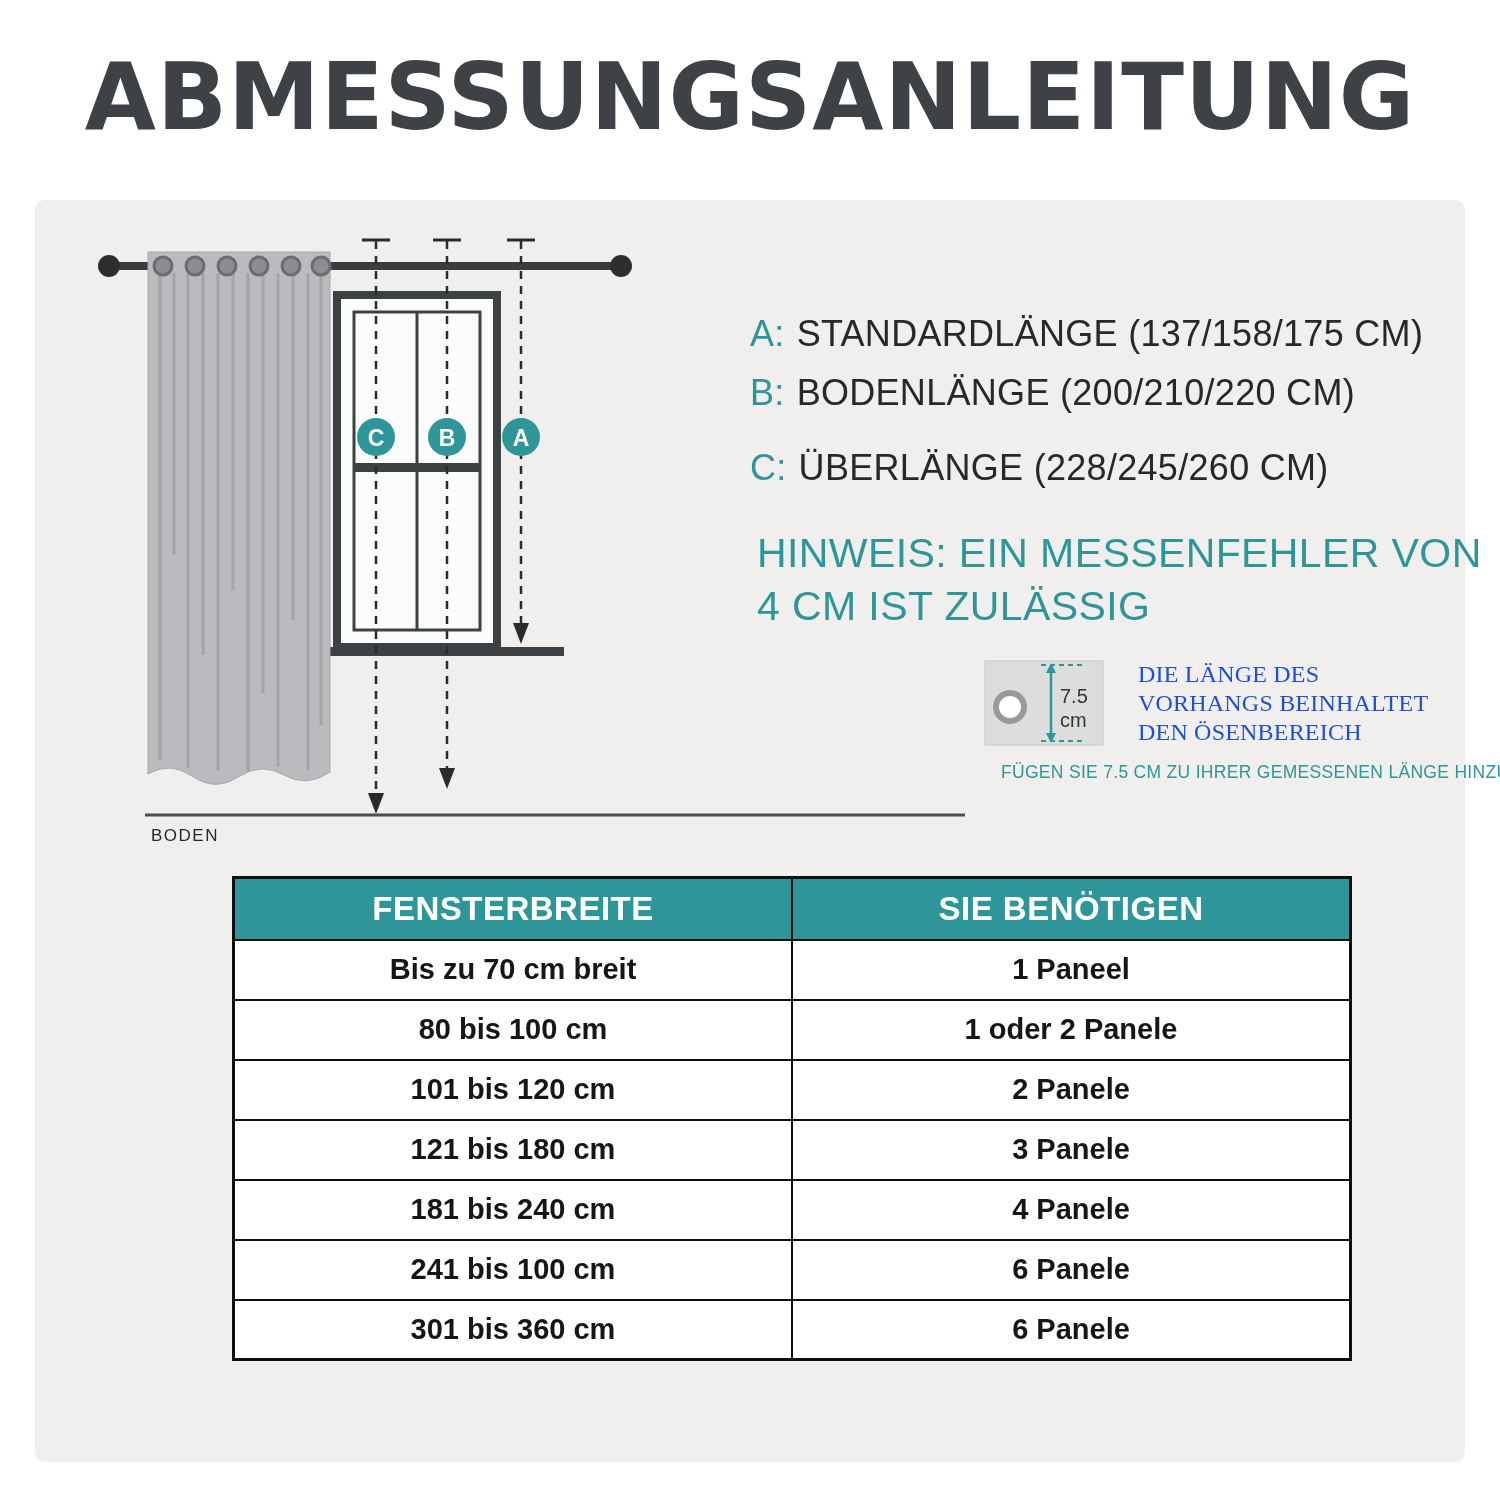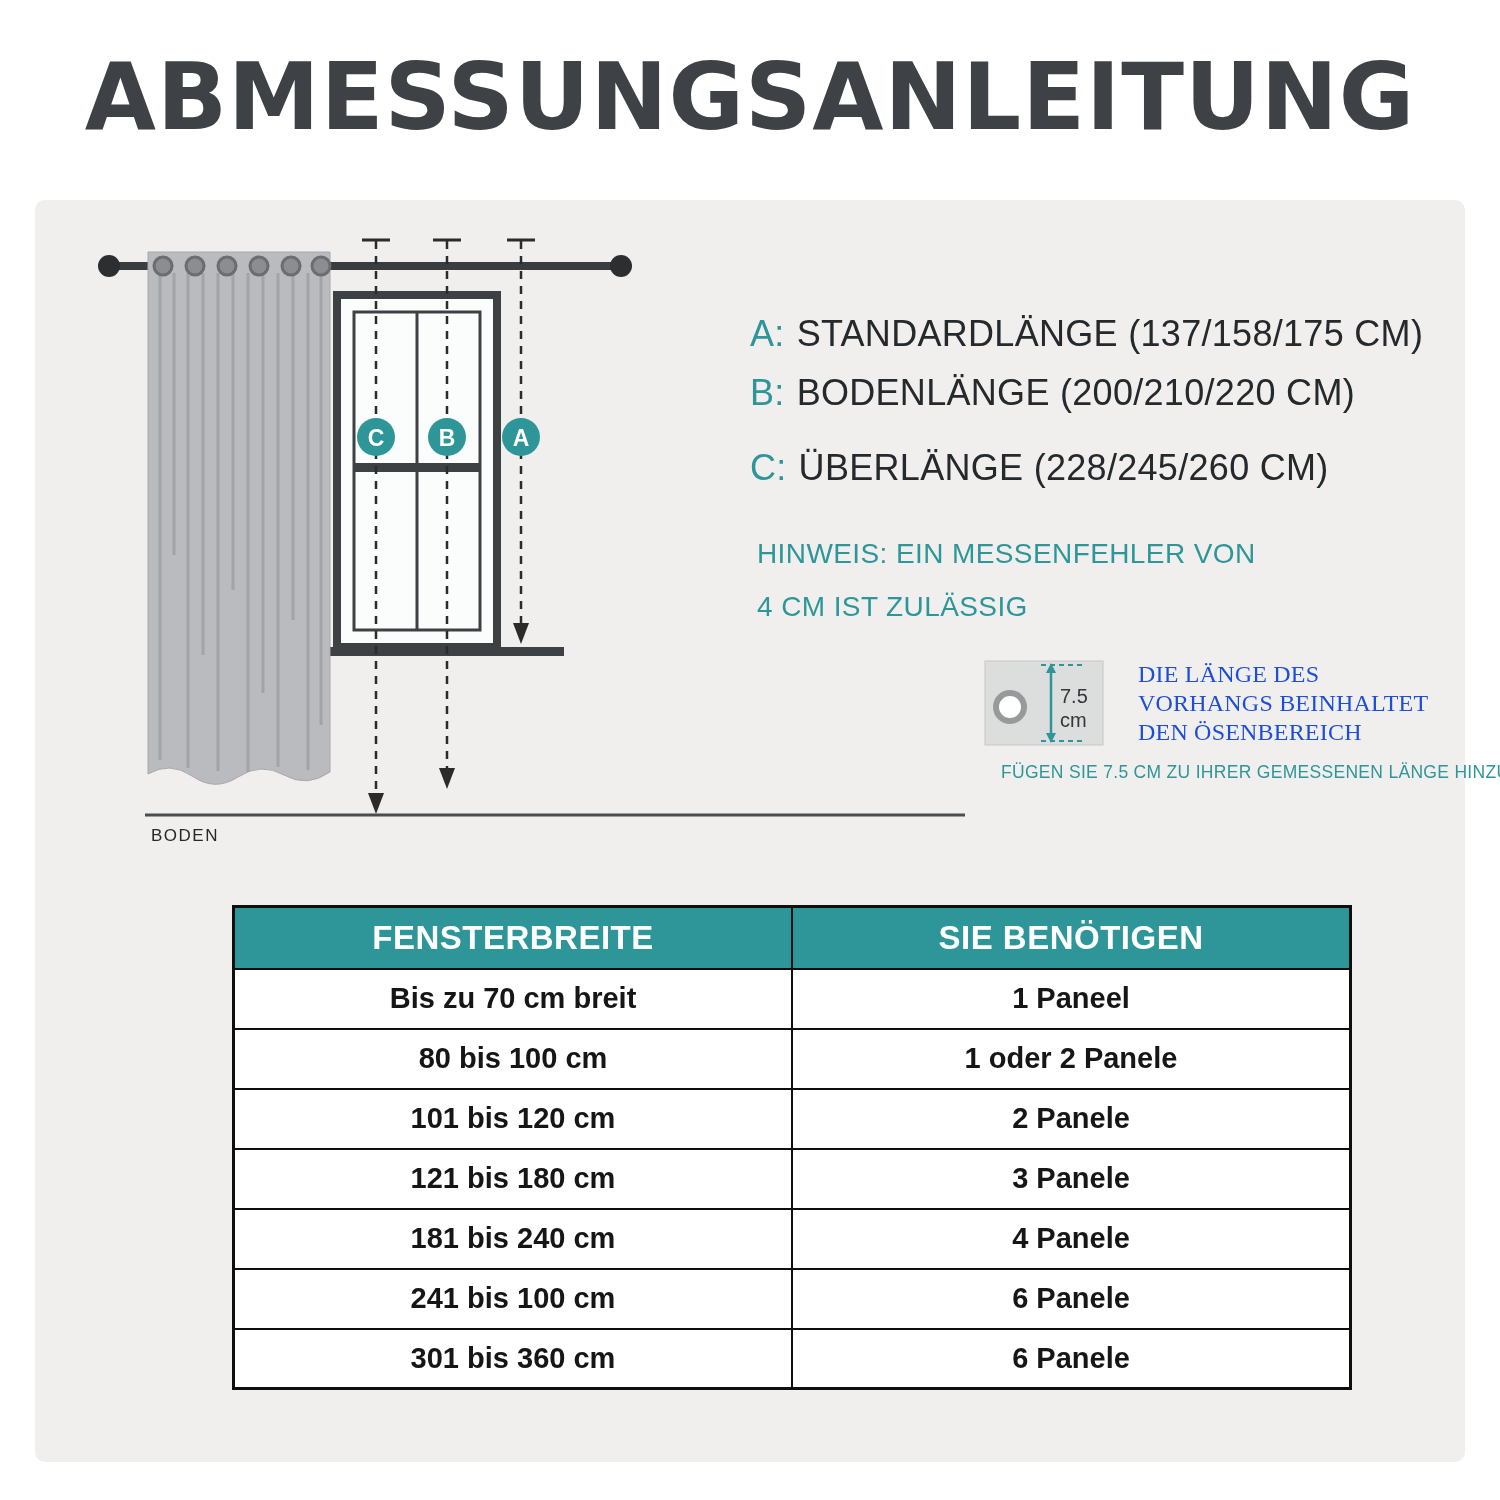--- a/index.html
+++ b/index.html
@@ -10,29 +10,29 @@
          font-family:"DejaVu Sans","Liberation Sans",sans-serif;
          font-size:92px;font-weight:bold;color:#3e4246;letter-spacing:1px;white-space:nowrap;}
   .panel{position:absolute;left:35px;top:200px;width:1430px;height:1262px;
          background:#f0efee;border-radius:10px;}
   .illustration{position:absolute;left:40px;top:25px;width:950px;height:630px;}
   .illustration text,.grommet-svg text{font-family:"Liberation Sans",sans-serif;}
   .length-row{position:absolute;left:715px;font-size:36px;color:#25292c;
               letter-spacing:0.3px;white-space:nowrap;}
   .lr-a{top:97px;margin-top:16px;} .lr-b{top:172px;} .lr-c{top:247px;}
   .len-key{color:#2e9698;margin-right:12px;}
-  .hinweis{position:absolute;left:722px;top:327px;font-size:28px;color:#2e9698;
+  .hinweis{position:absolute;left:722px;top:327px;font-size:41px;color:#2e9698;
            letter-spacing:0.4px;line-height:53px;white-space:nowrap;}
   .grommet-svg{position:absolute;left:948px;top:455px;width:135px;height:95px;}
   .grommet-note{position:absolute;left:1103px;top:460px;font-size:24px;line-height:29px;
                 color:#1d4ed8;letter-spacing:0.2px;white-space:nowrap;font-family:Liberation Serif, serif;}
   .add-note{position:absolute;left:966px;top:562px;font-size:17.5px;color:#2e9698;
             letter-spacing:0.3px;white-space:nowrap;}
   .size-table{position:absolute;left:197px;top:676px;width:1120px;border-collapse:collapse;
-              table-layout:fixed;background:#ffffff;border:3px solid #0f0f0f;margin-top:29px;}
+              table-layout:fixed;background:#ffffff;border:3px solid #0f0f0f;}
   .size-table th{background:#2e9698;color:#ffffff;font-size:33px;font-weight:bold;height:62px;
                  border:2px solid #0f0f0f;letter-spacing:0.5px;text-align:center;}
   .size-table td{height:60px;font-size:29px;font-weight:bold;color:#161616;text-align:center;
                  border:2px solid #0f0f0f;background:#ffffff;}
   .footer{position:absolute;left:197px;top:1196px;font-size:33px;font-weight:bold;
           color:#3b3f42;letter-spacing:1.2px;}
 </style>
 </head>
 <body>
 

